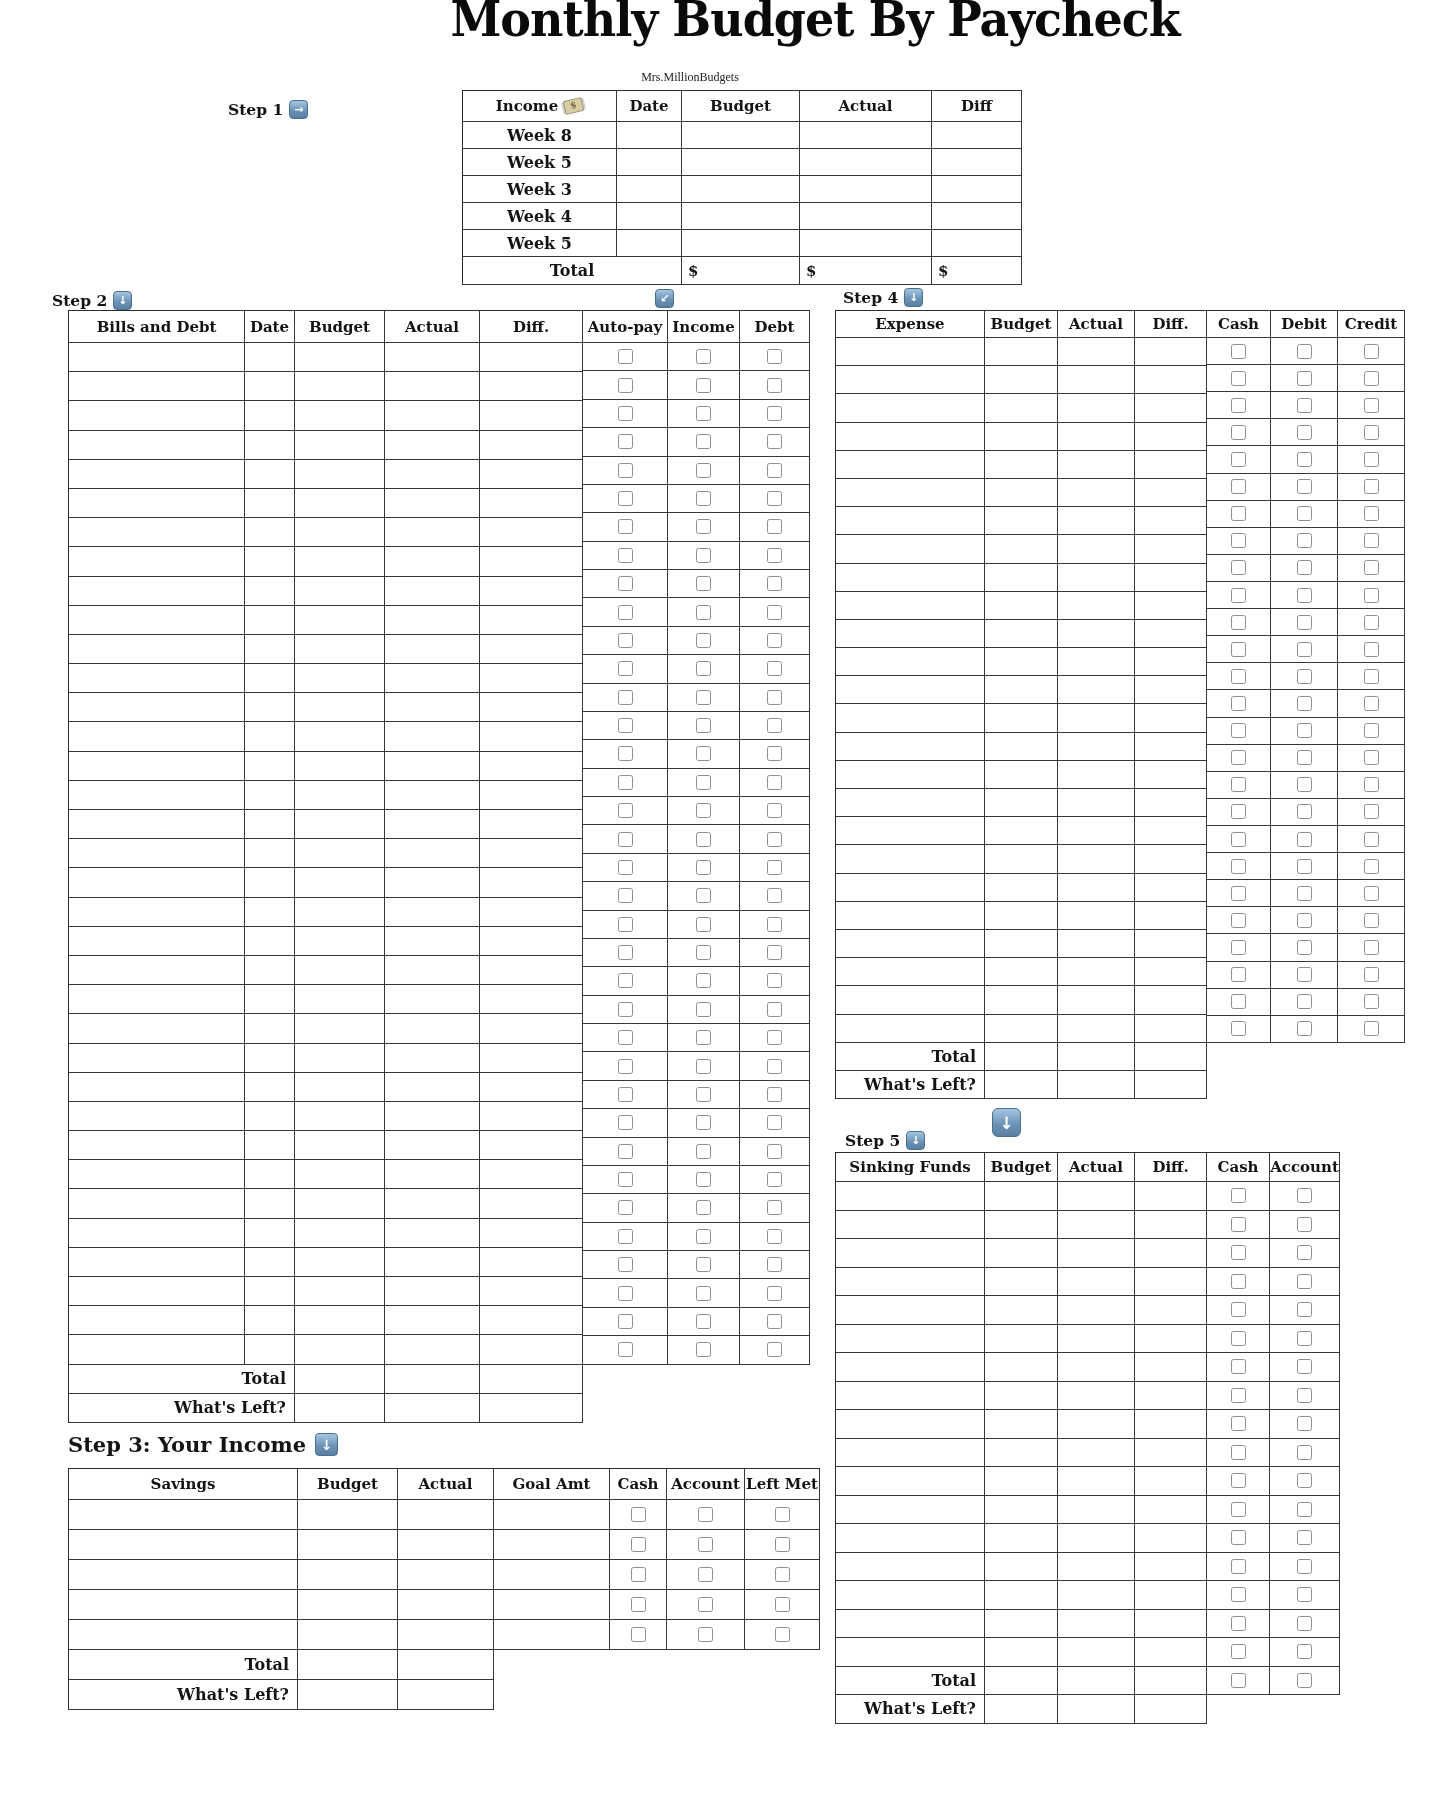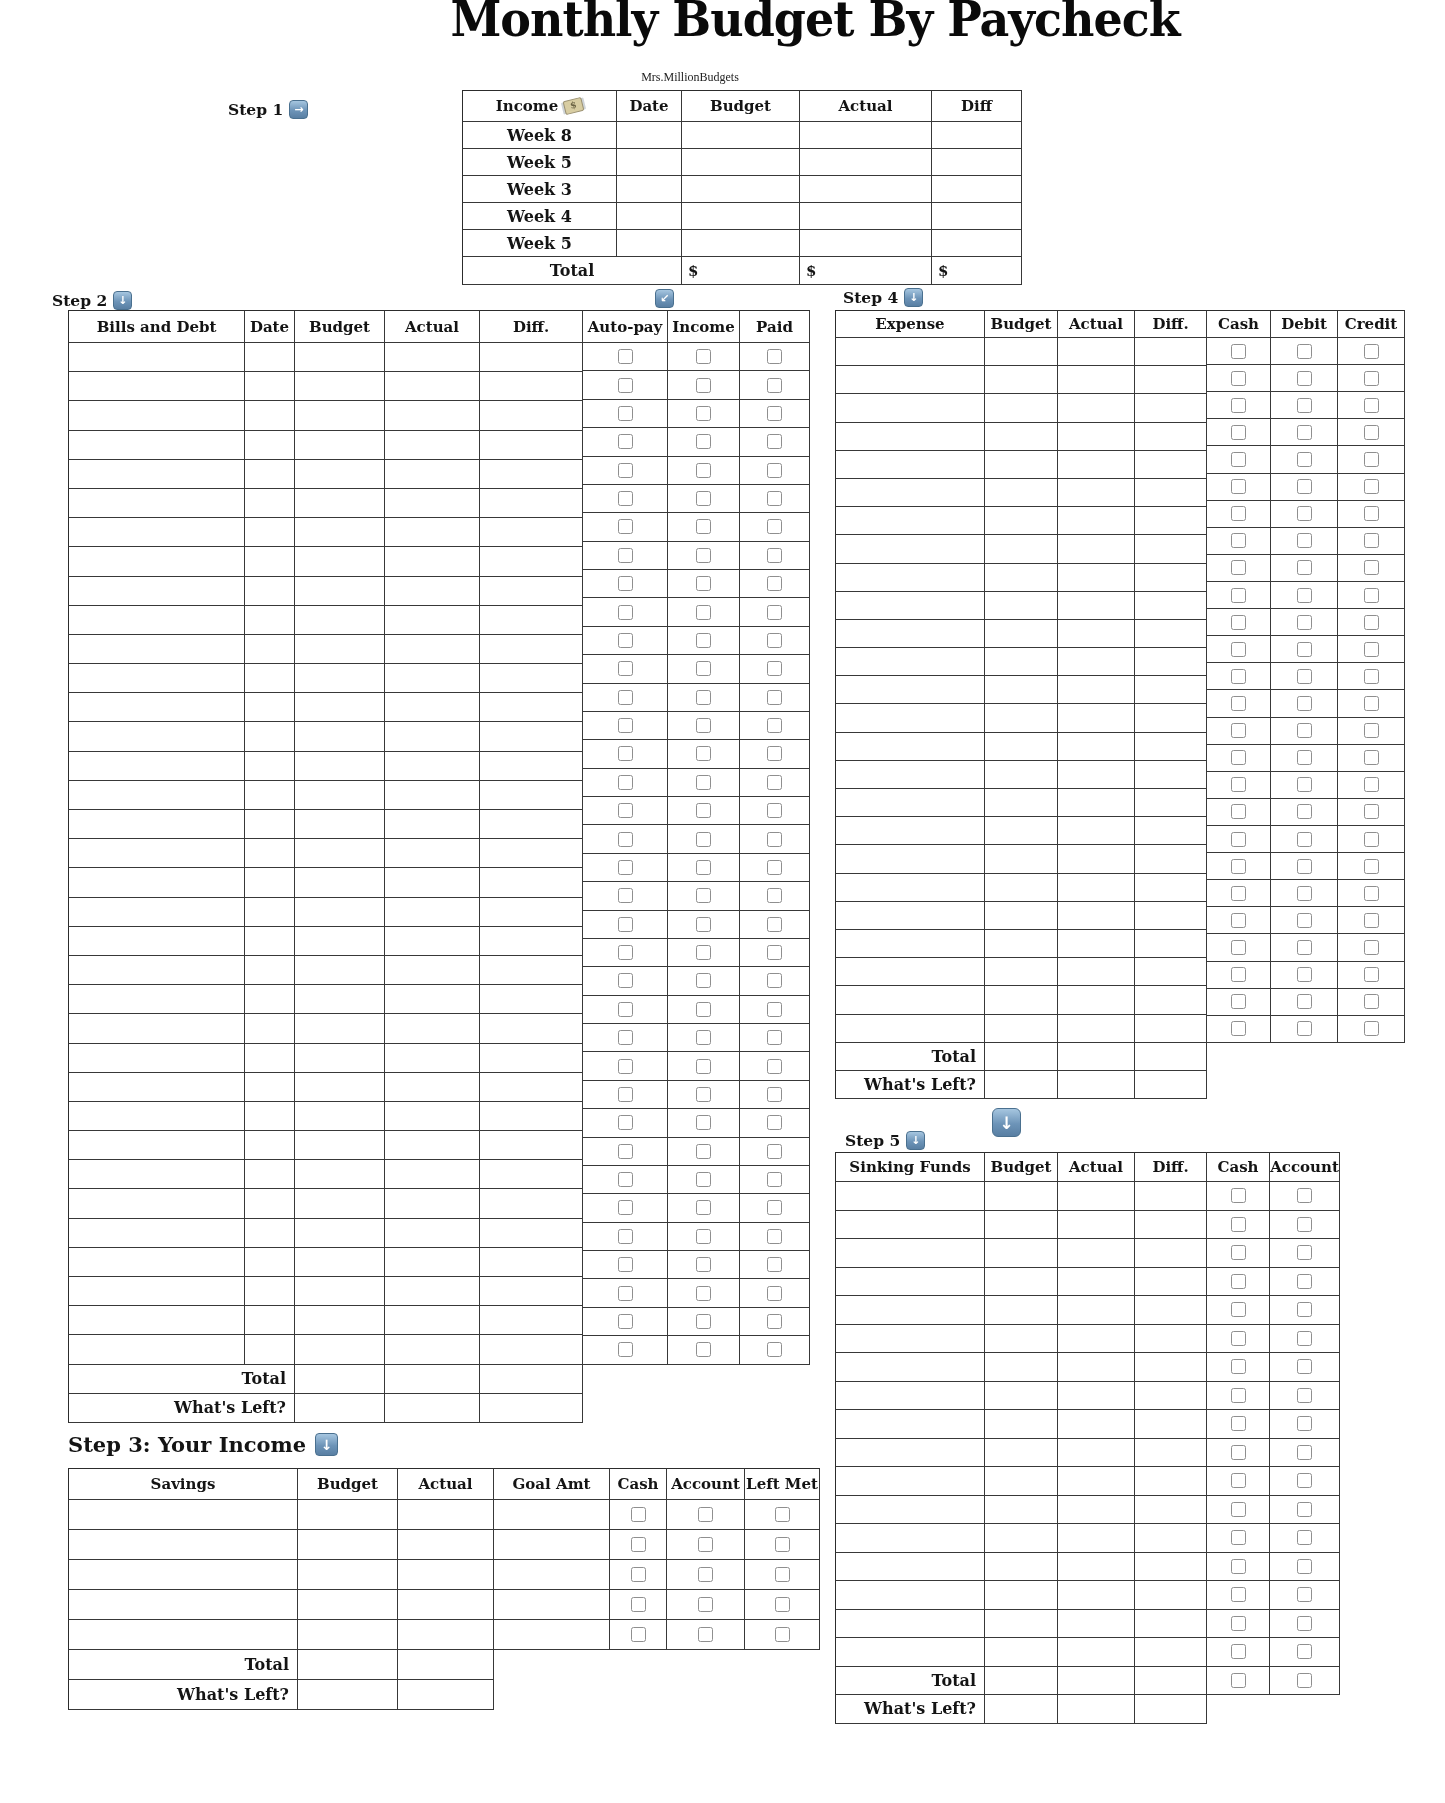--- a/index.html
+++ b/index.html
@@ -387,21 +387,21 @@
         <div class="c first lbl" style="width: 227px;">What's Left?</div>
         <div class="c" style="width: 90px;"></div>
         <div class="c" style="width: 95px;"></div>
         <div class="c" style="width: 103px;"></div>
       </div>
     </div>
     <div class="abs" style="left: 583px; top: 310px;">
       <div class="row hdr" style="height: 33px;">
         <div class="c" style="width: 85px;">Auto-pay</div>
         <div class="c" style="width: 72px;">Income</div>
-        <div class="c" style="width: 70px;">Paid</div>
+        <div class="c" style="width: 70px;">Debt</div>
       </div>
       <div class="row" style="height: 28.38px;">
         <div class="c" style="width: 85px;">
           <span class="cb"></span>
         </div>
         <div class="c" style="width: 72px;">
           <span class="cb"></span>
         </div>
         <div class="c" style="width: 70px;">
           <span class="cb"></span>

